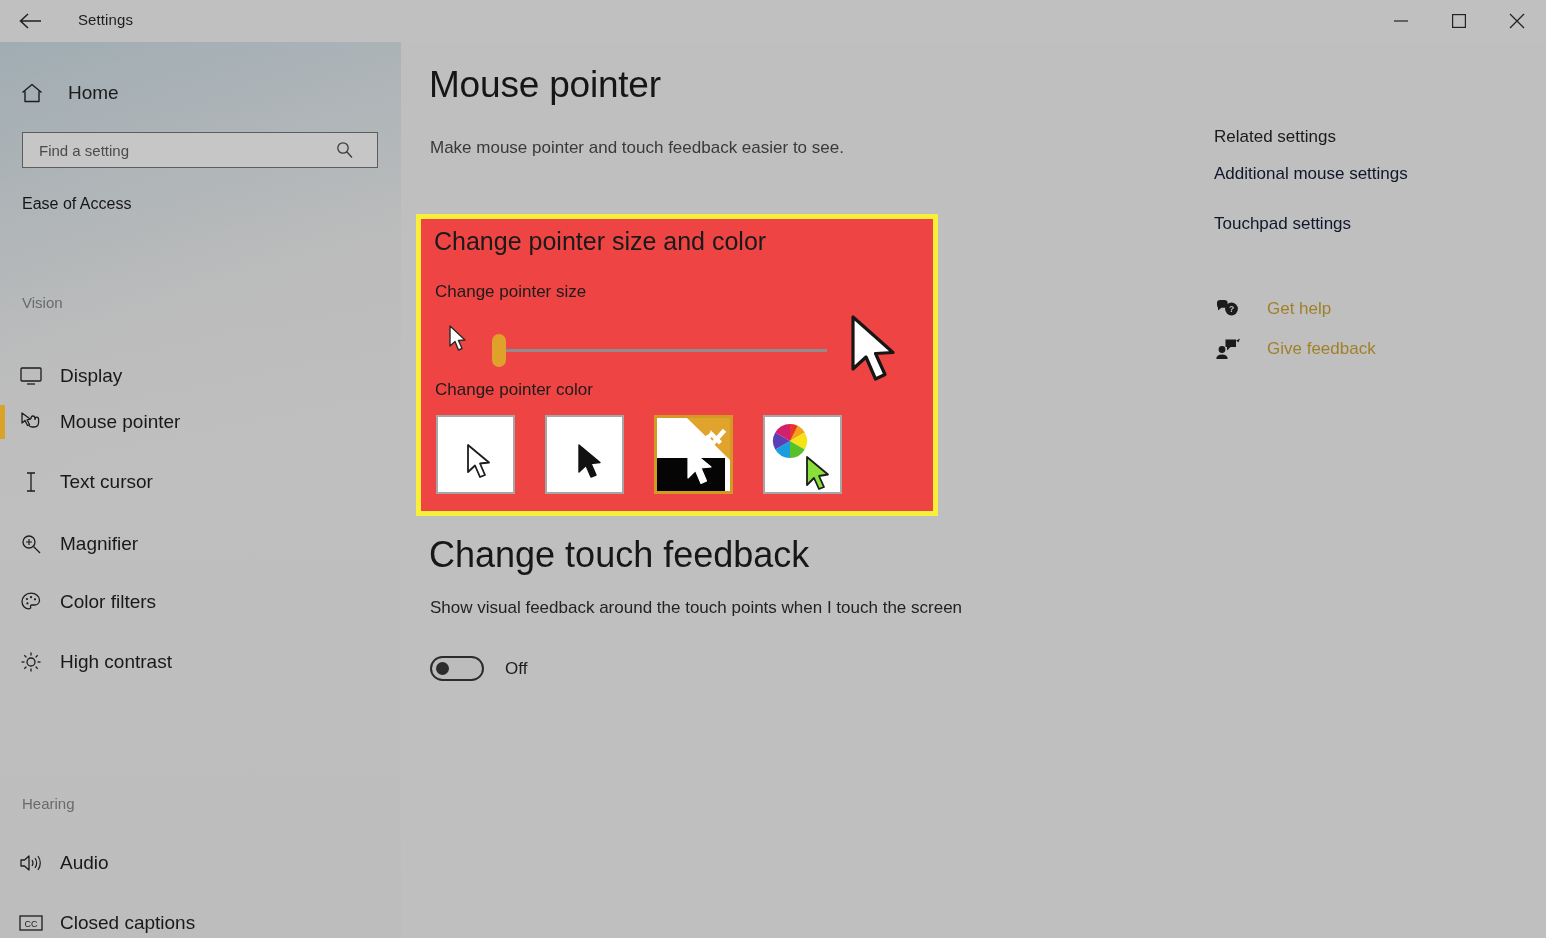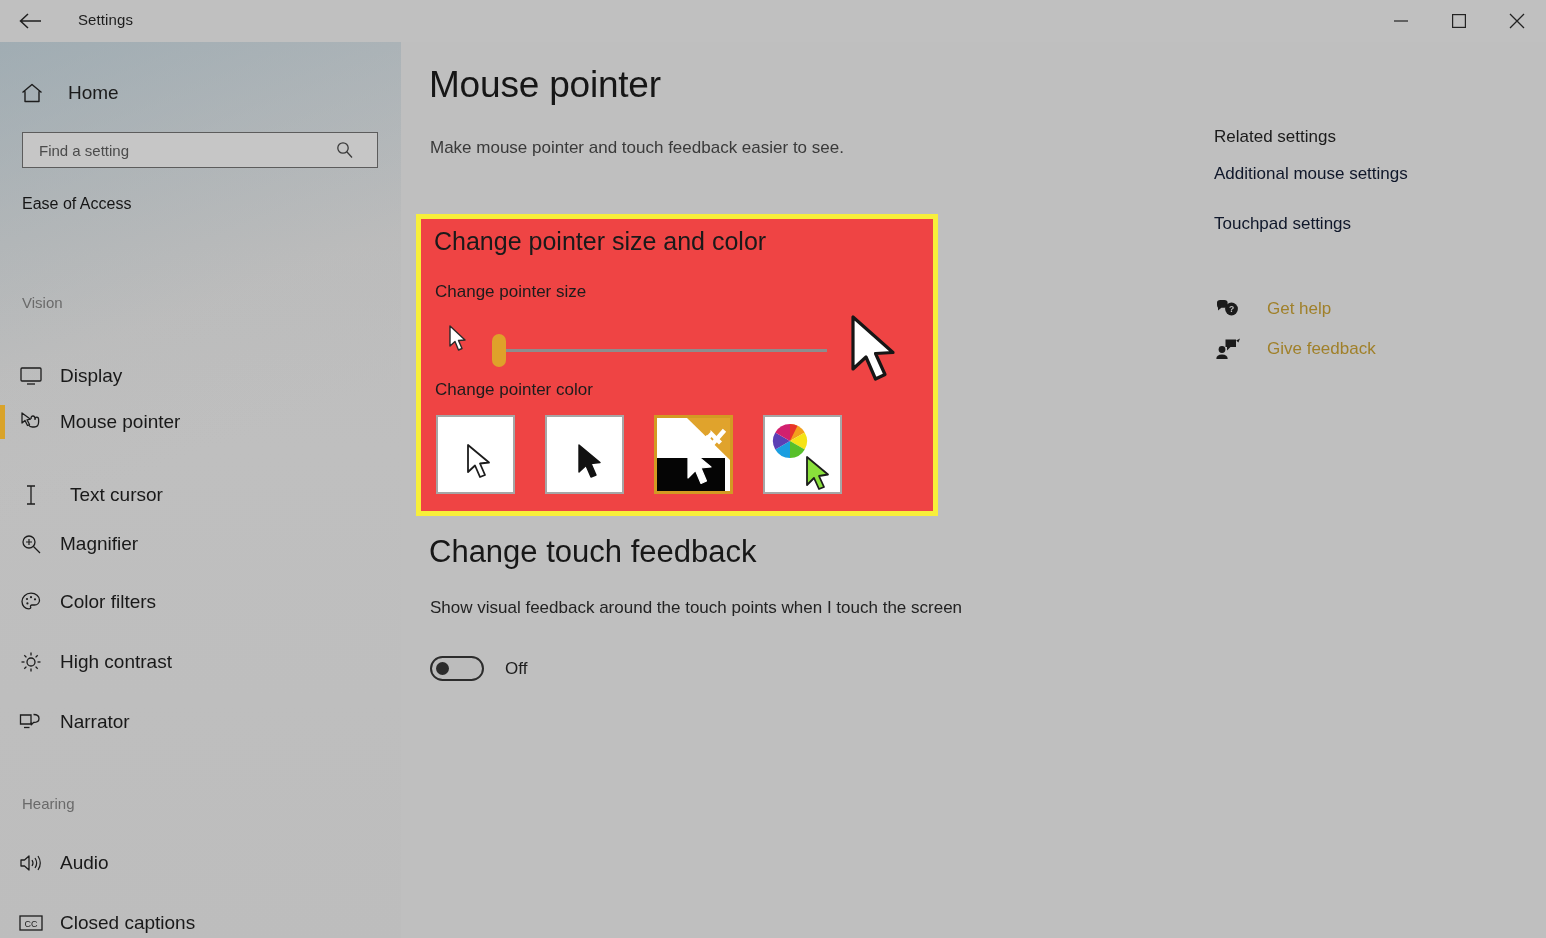--- a/index.html
+++ b/index.html
@@ -223,21 +223,21 @@
     border: 2px solid #a6a6a6;
     background: #ffffff;
     position: relative;
     overflow: hidden;
   }
   .swatch.selected { border: 3px solid #d39a23; }
 
   .sec-h {
     position: absolute;
     left: 28px; top: 492px;
-    font-size: 31px;
+    font-size: 36px;
     color: #171717;
   }
   .sec-desc {
     position: absolute;
     left: 29px; top: 553px;
     width: 545px;
     font-size: 17px;
     color: #232323;
     line-height: 26px;
   }
@@ -375,21 +375,21 @@
       <span class="sel-bar"></span>
       <span class="nav-ico">
         <svg width="26" height="24" viewBox="0 0 26 24">
           <path d="M4 3 L4 13 L7 10.5 L9.5 15.5 L11.5 14.5 L9 9.8 L12.5 9.2 Z" fill="none" stroke="#1d1d1d" stroke-width="1.3" stroke-linejoin="round"></path>
           <path d="M13 9 q0-3 2-3 t2 3 v1 M17 9.5 q0-2.4 1.8-2.4 t1.8 2.4 v2.5 q0 5-4.3 5 h-2 q-2.6 0-3.6-2" fill="none" stroke="#1d1d1d" stroke-width="1.3" stroke-linejoin="round"></path>
         </svg>
       </span>
       <span class="nav-label">Mouse pointer</span>
     </div>
 
-    <div class="nav-item" style="top:430px;gap:10px;">
+    <div class="nav-item" style="top:417px;">
 
       <span class="nav-ico">
         <svg width="20" height="24" viewBox="0 0 20 24">
           <path d="M6 3 H14 M6 21 H14 M10 3 V21" fill="none" stroke="#1d1d1d" stroke-width="1.3"></path>
         </svg>
       </span>
       <span class="nav-label">Text cursor</span>
     </div>
 
     <div class="nav-item" style="top:479px;">
@@ -431,31 +431,20 @@
             <path d="M5.3 5.3 L7.4 7.4"></path>
               <path d="M16.6 16.6 L18.7 18.7"></path>
             <path d="M18.7 5.3 L16.6 7.4"></path>
               <path d="M7.4 16.6 L5.3 18.7"></path>
           </g>
         </svg>
       </span>
       <span class="nav-label">High contrast</span>
     </div>
 
-    <div class="nav-item" style="top:657px;">
-
-      <span class="nav-ico">
-        <svg width="26" height="24" viewBox="0 0 26 24">
-          <path d="M2.5 5 H13 V14 H2.5 Z" fill="none" stroke="#1d1d1d" stroke-width="1.3"></path>
-          <path d="M6 17.5 H11.5" stroke="#1d1d1d" stroke-width="1.3"></path>
-          <path d="M15.5 4.5 q5.5 0 5.5 4 q0 4 -5.5 4 l-2.2 2.4 v-2.4" fill="none" stroke="#1d1d1d" stroke-width="1.3" stroke-linejoin="round"></path>
-        </svg>
-      </span>
-      <span class="nav-label">Narrator</span>
-    </div>
 
     <div class="group-label" style="top:753px;">Hearing</div>
 
     <div class="nav-item" style="top:798px;">
 
       <span class="nav-ico">
         <svg width="26" height="22" viewBox="0 0 26 22">
           <path d="M3 8 H6.5 L11 4 V18 L6.5 14 H3 Z" fill="none" stroke="#1d1d1d" stroke-width="1.3" stroke-linejoin="round"></path>
           <path d="M14 8 q2 3 0 6" fill="none" stroke="#1d1d1d" stroke-width="1.2"></path>
           <path d="M17 6 q3.3 5 0 10" fill="none" stroke="#1d1d1d" stroke-width="1.2"></path>

